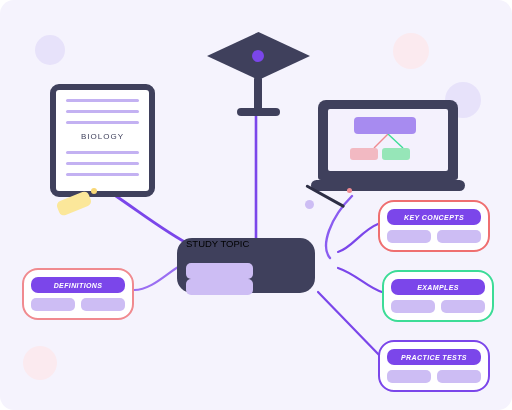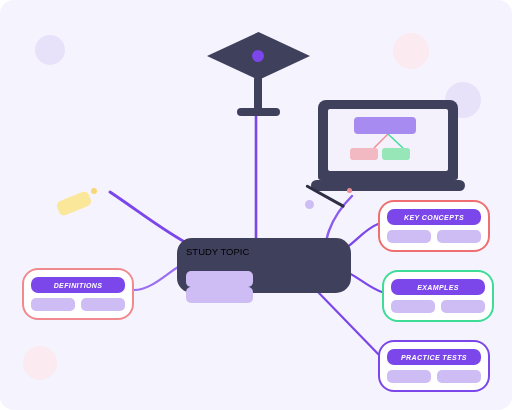--- a/index.html
+++ b/index.html
@@ -80,26 +80,26 @@
     margin-bottom: 5px;
   }
   .side-node .bars { width: 94px; }
   .side-node .bar { width: 44px; }
 
   
   #center-node {
     position: absolute;
     left: 177px;
     top: 238px;
-    width: 174px;
+    width: 138px;
     height: 55px;
     background: #3f405c;
     border-radius: 15px;
     box-sizing: border-box;
-    padding: 8px 9px;
+    padding: 0 9px;
   }
   #center-node .title {
     width: 140px;
     height: 20px;
     font-size: 9.5px;
     border-radius: 6px;
     margin-bottom: 5px;
   }
   #center-node .bars { width: 140px; }
   #center-node .bar {
@@ -308,20 +308,29 @@
     </g>
   </svg>
 
   <div id="cap">
     <div id="cap-board"></div>
     <div id="cap-button"></div>
     <div id="cap-stem"></div>
     <div id="cap-bar"></div>
   </div>
 
+  <div id="book">
+    <div class="bookline"></div>
+    <div class="bookline"></div>
+    <div class="bookline"></div>
+    <div class="booktitle">BIOLOGY</div>
+    <div class="bookline"></div>
+    <div class="bookline"></div>
+    <div class="bookline"></div>
+  </div>
   <div id="book-dot"></div>
   <div id="eraser"></div>
 
   <div id="laptop">
     <div id="laptop-screen">
       <div id="laptop-inner">
         <svg width="100%" height="100%" viewBox="0 0 104 62">
           <line x1="52" y1="25" x2="38" y2="39" stroke="#ef8b92" stroke-width="1.4"></line>
           <line x1="52" y1="25" x2="67" y2="39" stroke="#3ddc97" stroke-width="1.4"></line>
         </svg>

